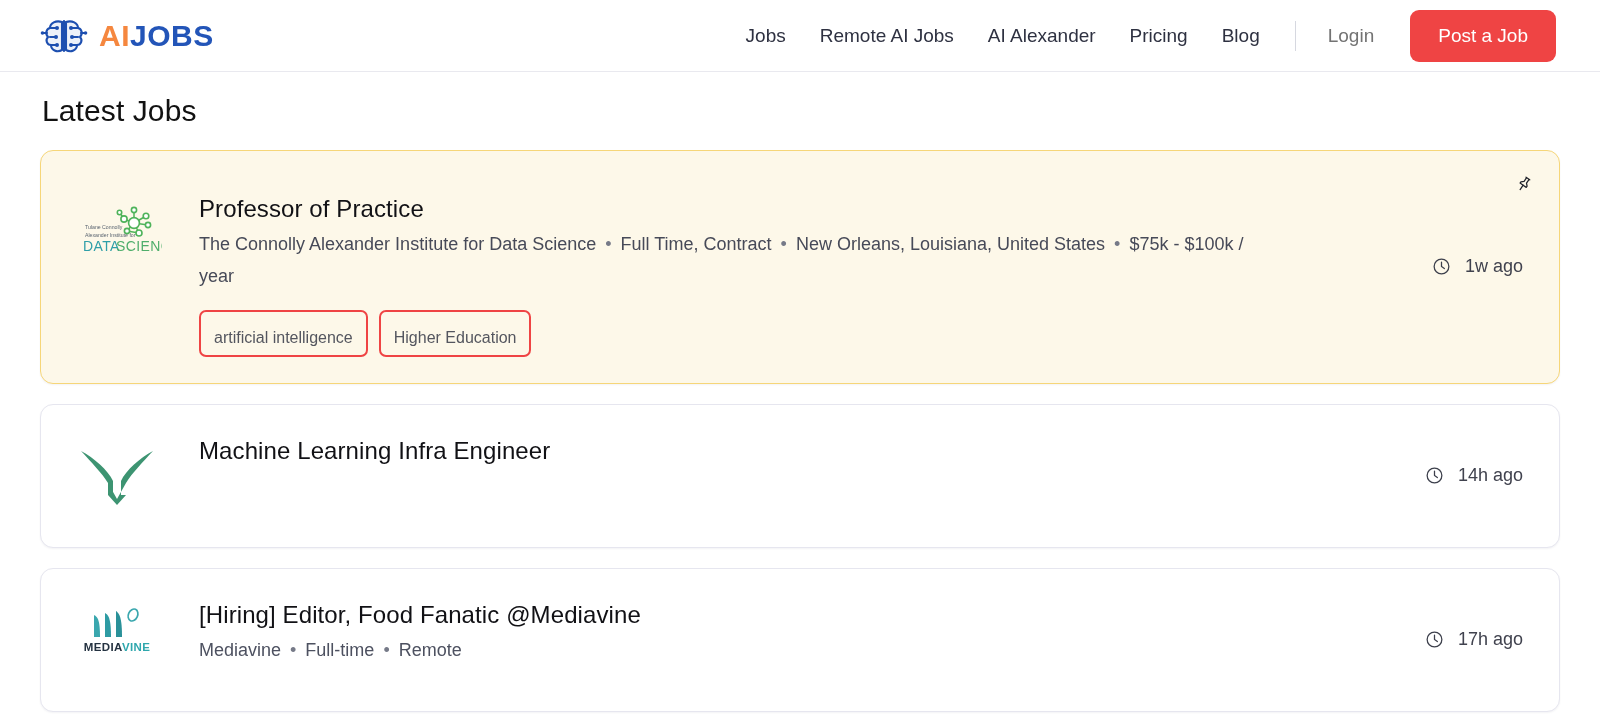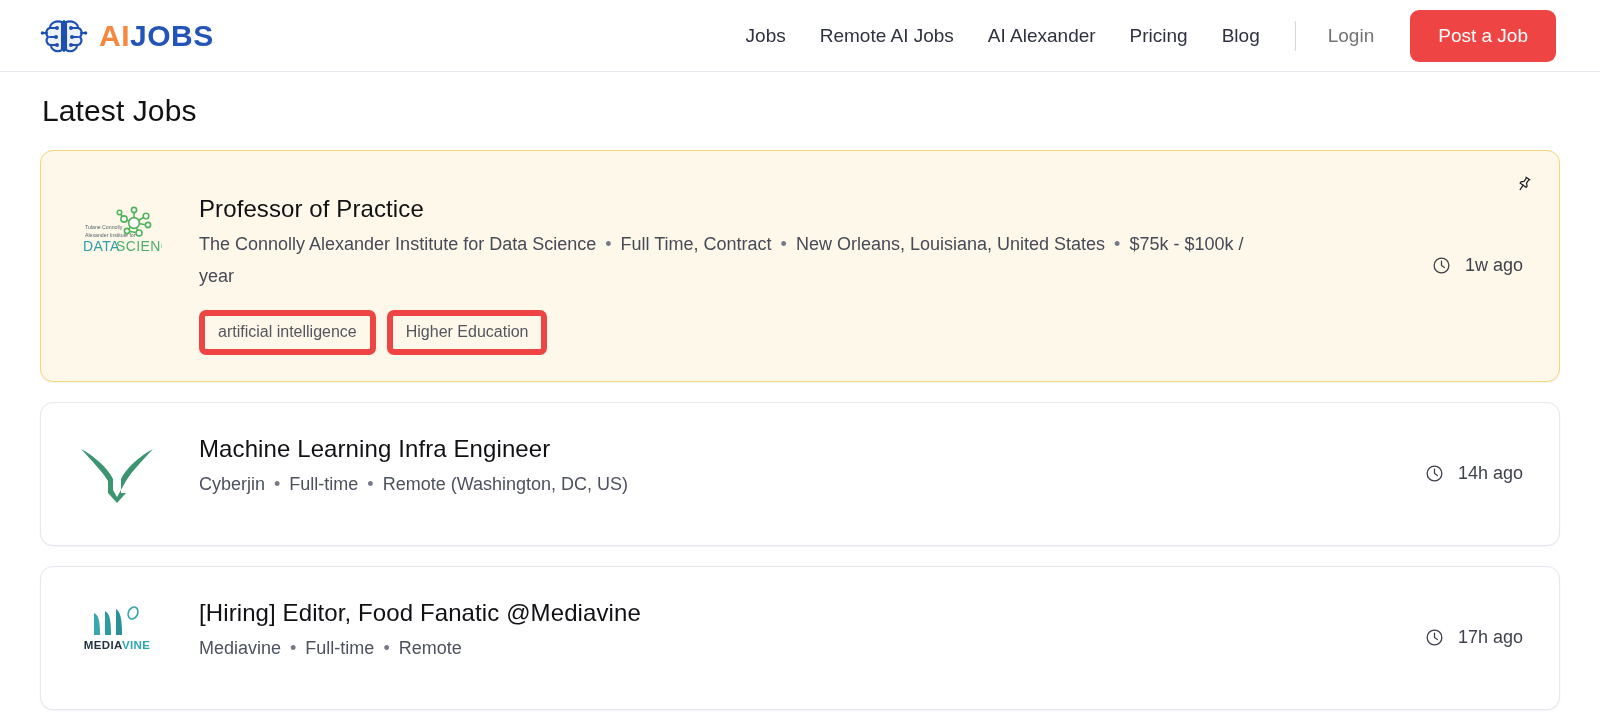--- a/index.html
+++ b/index.html
@@ -152,25 +152,25 @@
   }
   .job-card.featured .job-meta { color: #474a58; }
   .dot { padding: 0 9px; color: #767a88; }
 
   .tags {
     margin-top: 18px;
     display: flex;
     gap: 11px;
   }
   .tag {
-    border: 6px solid #ef4444;
+    border: 2px solid #ef4444;
     border-radius: 7px;
     font-size: 16px;
     color: #54565f;
-    padding: 7px 13px 8px;
+    padding: 17px 13px 8px;
     background: transparent;
     white-space: nowrap;
   }
 
   .job-side {
     flex: 0 0 auto;
     align-self: center;
     display: flex;
     align-items: center;
     gap: 14px;
@@ -319,21 +319,20 @@
       <div class="logo-wrap">
         <svg class="logo-svg" width="78" height="62" viewBox="0 0 78 62">
           <path d="M3 8 C16 15 30 27 35 38 L35 52 L30 52 L30 40 C24 30 13 19 3 8 Z
                    M75 8 C62 15 48 27 43 38 L43 52 L48 52 L48 40 C54 30 65 19 75 8 Z
                    M30 40 L39 56 L48 40 L48 52 L39 62 L30 52 Z" fill="#3d9472"></path>
         </svg>
       </div>
 
       <div class="job-body">
         <h2 class="job-title">Machine Learning Infra Engineer</h2>
-        <p class="job-meta"><span>Cyberjin</span><span class="dot">•</span><span>Full-time</span><span class="dot">•</span><span>Remote (Washington, DC, US)</span></p>
       </div>
 
       <div class="job-side">
         <svg class="clock-icon" viewBox="0 0 24 24">
           <circle cx="12" cy="12" r="9.3" fill="none" stroke="#3c3f4b" stroke-width="1.6"></circle>
           <path d="M12 6.6V12l3.6 2.6" fill="none" stroke="#3c3f4b" stroke-width="1.6" stroke-linecap="round"></path>
         </svg>
         <span>14h ago</span>
       </div>
     </article>

